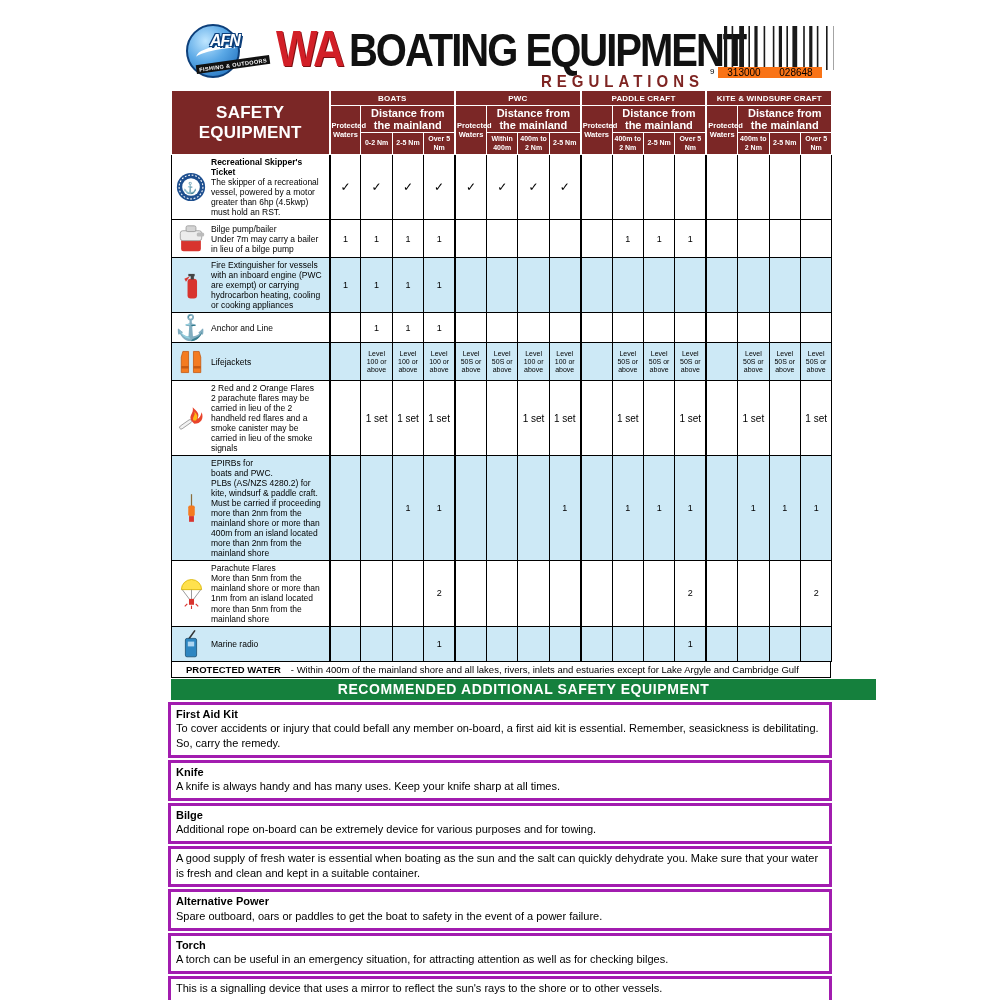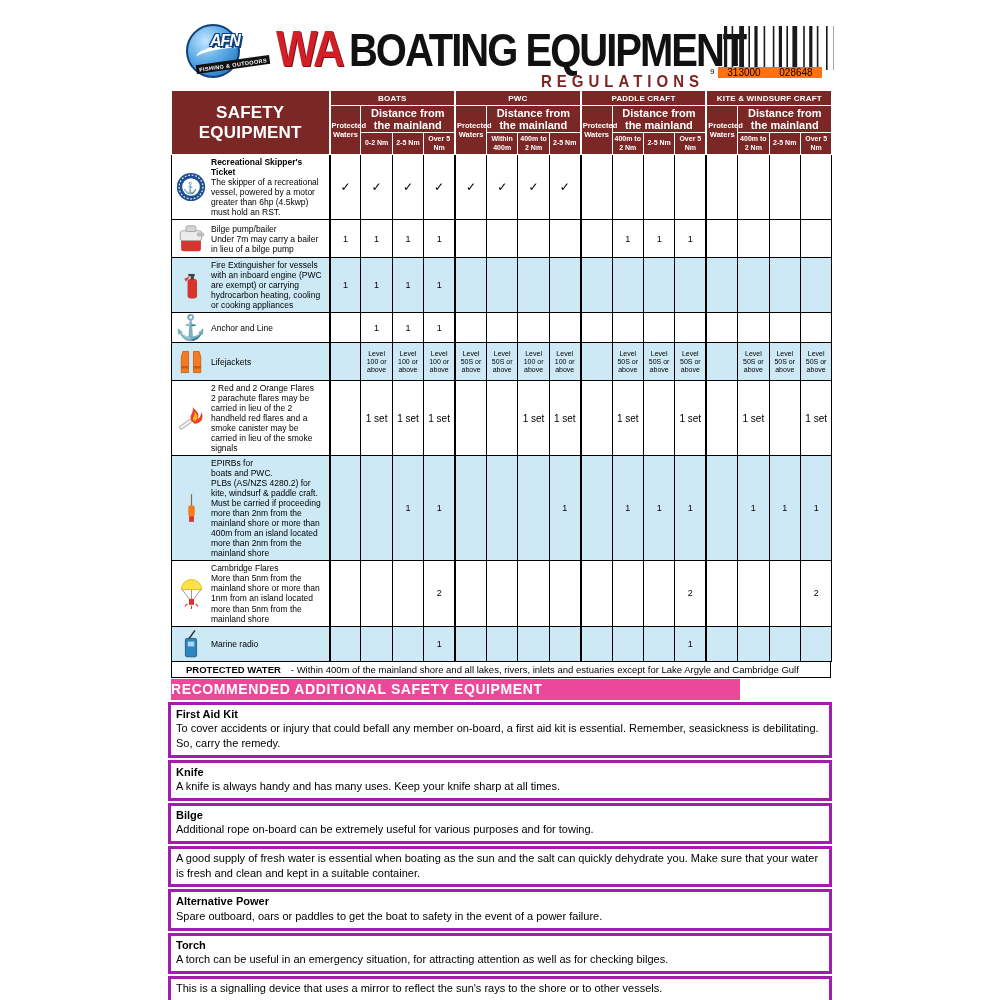--- a/index.html
+++ b/index.html
@@ -45,22 +45,22 @@
   .icon-box { flex:0 0 34px; display:flex; justify-content:center; align-items:center; }
   .lbl-text { font-size:8.5px; line-height:1.18; white-space:pre-line; }
   .lbl-title-bold { font-weight:bold; }
   td .lvl { font-size:7px; line-height:1.12; display:block; padding:0 1px; }
   td .setv { font-size:10px; }
   td .chk { font-size:12px; }
 
   
   #pw-note { border:1px solid #000; border-top:none; width:660px; margin-left:3px; padding:2px 14px; font-size:9.5px; }
   #pw-note b { margin-right:10px; }
-  #rec-banner { background:#ec4899; color:#fff; width:569px; margin-left:3px; margin-top:1px;
-    font-size:14px; font-weight:bold; letter-spacing:.6px; padding:2px 0 3px; }
+  #rec-banner { background:#15803d; color:#fff; width:705px; margin-left:3px; margin-top:1px;
+    text-align:center; font-size:14px; font-weight:bold; letter-spacing:.6px; padding:2px 0 3px; }
 
   
   #sections { width:664px; margin-top:2px; }
   .section { border:3px solid #a21caf; margin-bottom:2px; padding:2px 5px 4px; }
   .section .s-title { font-weight:bold; font-size:11px; line-height:1.3; }
   .section .s-body { font-size:11px; line-height:1.35; }
 </style>
 </head>
 <body>
 
@@ -413,21 +413,21 @@
                   <path d="M4 15 A12 12 0 0 1 28 15 Z" fill="#ffe14d" stroke="#d9b400"></path>
                   <path d="M5 15 L14 27 M27 15 L18 27 M16 15 L16 27" stroke="#888" stroke-width="1" fill="none"></path>
                   <rect x="13" y="26" width="6" height="7" fill="#d8342e"></rect>
                   <g stroke="#d8342e" stroke-width="1.3">
                     <line x1="16" y1="34" x2="16" y2="38"></line>
                     <line x1="11" y1="32" x2="8" y2="35"></line>
                     <line x1="21" y1="32" x2="24" y2="35"></line>
                   </g>
                 </svg>
               </span>
-              <div class="lbl-text"><span>Cambridge Flares</span>
+              <div class="lbl-text"><span>Parachute Flares</span>
 More than 5nm from the mainland shore or more than 1nm from an island located more than 5nm from the mainland shore</div>
             </div>
           </td>
           <td class="grp"></td>
           <td></td>
           <td></td>
           <td><span class="">2</span></td>
           <td class="grp"></td>
           <td></td>
           <td></td>
@@ -484,21 +484,21 @@
       <div class="section">
         <div class="s-title">First Aid Kit</div>
         <div class="s-body">To cover accidents or injury that could befall any member on-board, a first aid kit is essential. Remember, seasickness is debilitating. So, carry the remedy.</div>
       </div>
       <div class="section">
         <div class="s-title">Knife</div>
         <div class="s-body">A knife is always handy and has many uses. Keep your knife sharp at all times.</div>
       </div>
       <div class="section">
         <div class="s-title">Bilge</div>
-        <div class="s-body">Additional rope on-board can be extremely useful for various purposes and for towing.</div>
+        <div class="s-body">Additional rope on-board can be extremely device for various purposes and for towing.</div>
       </div>
       <div class="section">
         <div class="s-body">A good supply of fresh water is essential when boating as the sun and the salt can quickly dehydrate you. Make sure that your water is fresh and clean and kept in a suitable container.</div>
       </div>
       <div class="section">
         <div class="s-title">Alternative Power</div>
         <div class="s-body">Spare outboard, oars or paddles to get the boat to safety in the event of a power failure.</div>
       </div>
       <div class="section">
         <div class="s-title">Torch</div>

